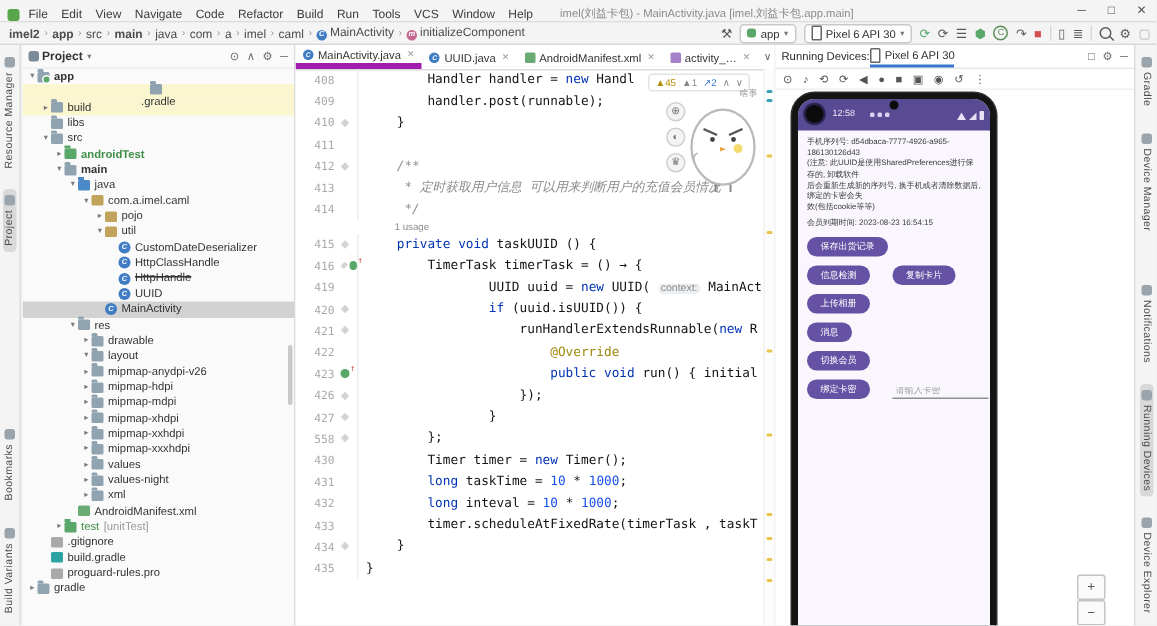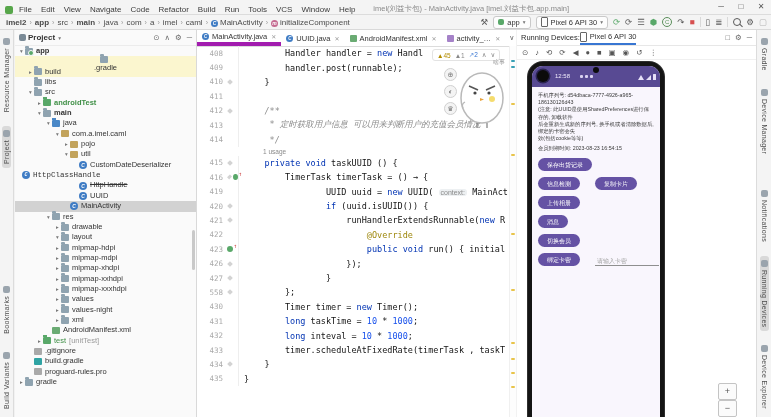--- a/index.html
+++ b/index.html
@@ -307,21 +307,21 @@
       <div class="trow" style="padding-left: 48px;">
         <span class="chev">▾</span>
         <i class="ticon tpkg"></i>
         <span>util</span>
       </div>
       <div class="trow" style="padding-left: 57px;">
         <span class="chev"></span>
         <i class="ticon tclass">C</i>
         <span>CustomDateDeserializer</span>
       </div>
-      <div class="trow" style=" font-family: Liberation Mono, monospace;">
+      <div class="trow" style="padding-left: 57px;">
         <span class="chev"></span>
         <i class="ticon tclass">C</i>
         <span>HttpClassHandle</span>
       </div>
       <div class="trow" style="padding-left: 57px;">
         <span class="chev"></span>
         <i class="ticon tclass">C</i>
         <span class="tstrike">HttpHandle</span>
       </div>
       <div class="trow" style="padding-left: 57px;">
@@ -341,20 +341,25 @@
       </div>
       <div class="trow" style="padding-left: 39px;">
         <span class="chev">▸</span>
         <i class="ticon tf"></i>
         <span>drawable</span>
       </div>
       <div class="trow" style="padding-left: 39px;">
         <span class="chev">▾</span>
         <i class="ticon tf"></i>
         <span>layout</span>
+      </div>
+      <div class="trow" style="padding-left: 39px;">
+        <span class="chev">▸</span>
+        <i class="ticon tf"></i>
+        <span>mipmap-anydpi-v26</span>
       </div>
       <div class="trow" style="padding-left: 39px;">
         <span class="chev">▸</span>
         <i class="ticon tf"></i>
         <span>mipmap-hdpi</span>
       </div>
       <div class="trow" style="padding-left: 39px;">
         <span class="chev">▸</span>
         <i class="ticon tf"></i>
         <span>mipmap-mdpi</span>

